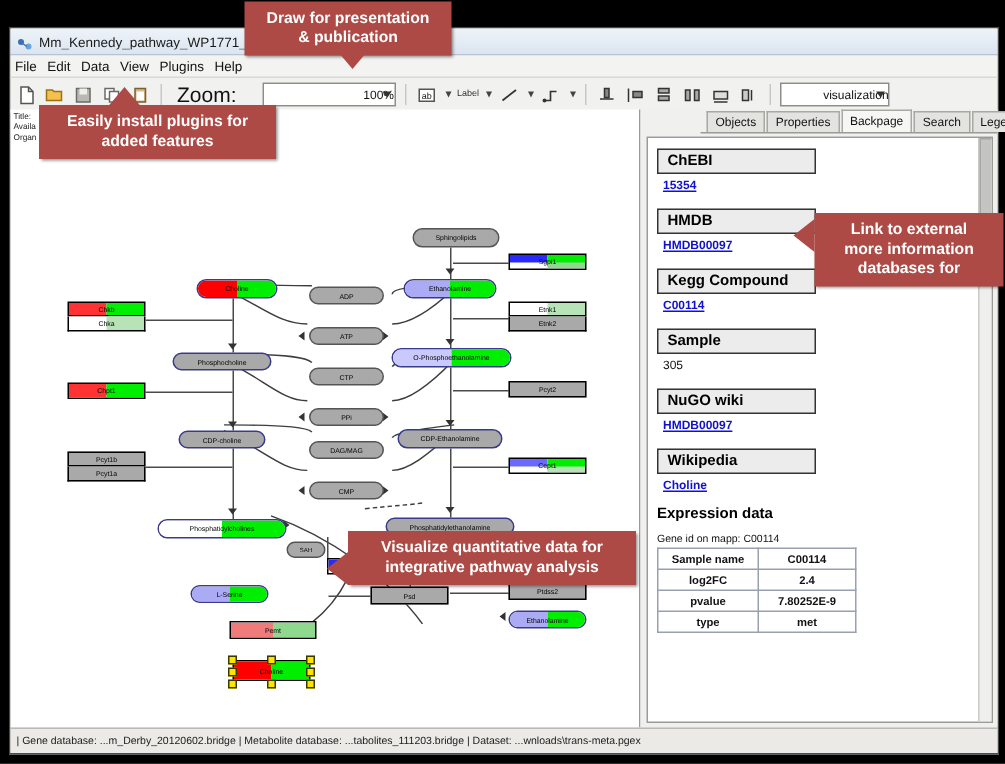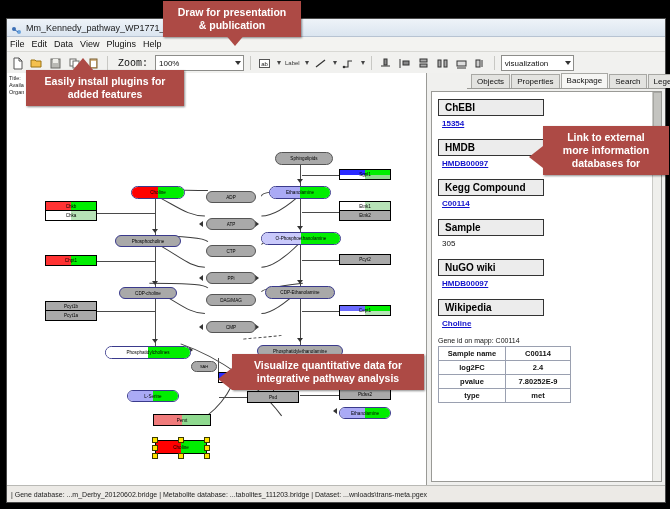--- a/index.html
+++ b/index.html
@@ -15,23 +15,23 @@
   .titlebar .tb-text{font-size:9px;color:#1a1a1a;white-space:nowrap;overflow:hidden;}
 
   .menubar{height:14px;background:#f3f3f1;border-bottom:1px solid #d8d8d4;
            display:flex;align-items:center;padding:0 3px;gap:7px;}
   .menubar span{font-size:9px;color:#111;cursor:default;}
 
   .toolbar{height:22px;background:#f1f1ef;border-bottom:1px solid #cfcfcb;
            display:flex;align-items:center;padding:0 3px;gap:4px;}
   .tb-btn{width:15px;height:15px;display:flex;align-items:center;justify-content:center;}
   .tb-sep{width:1px;height:14px;background:#c8c8c4;margin:0 2px;}
-  .zoomlabel{font-size:10px;color:#111;margin-left:4px;margin-right:3px;font-family:Liberation Mono, monospace;}
+  .zoomlabel{font-size:14px;color:#111;margin-left:4px;margin-right:13px;}
   .combo{height:14px;border:1px solid #8d8d8a;background:#fff;display:flex;align-items:center;
-         font-size:8px;color:#111;padding-left:3px;position:relative;}
+         font-size:8px;color:#111;padding-left:3px;position:relative;justify-content:flex-end;}
   .combo .arrow{position:absolute;right:2px;top:50%;transform:translateY(-50%);
                 border-left:3px solid transparent;border-right:3px solid transparent;border-top:4px solid #333;}
   .combo.zoomc{width:84px;}
   .combo.vis{width:68px;}
   .caret{border-left:2.5px solid transparent;border-right:2.5px solid transparent;border-top:4px solid #444;margin-left:1px;}
 
   
   .bodyrow{position:absolute;top:54px;left:0;right:0;bottom:17px;display:flex;}
   .canvaswrap{position:relative;flex:1;background:#fff;border-right:1px solid #9a9a96;overflow:hidden;}
   .leftmeta{position:absolute;left:2px;top:2px;font-size:5.5px;line-height:7px;color:#222;}
@@ -475,20 +475,21 @@
 
           <div class="dbhead">Sample</div>
           <span class="dbplain">305</span>
 
           <div class="dbhead">NuGO wiki</div>
           <a class="dblink">HMDB00097</a>
 
           <div class="dbhead">Wikipedia</div>
           <a class="dblink">Choline</a>
 
+          <div class="exprtitle">Expression data</div>
           <div class="geneid">Gene id on mapp: C00114</div>
 
           <table class="expr">
             <tbody>
                 <tr>
               <td class="k">Sample name</td>
               <td class="v">C00114</td>
             </tr>
             <tr>
               <td class="k">log2FC</td>
@@ -522,21 +523,21 @@
     <div>&amp; publication</div>
   </div>
   <div class="ptr dn" style="left:224px;top:33px;"></div>
 
   <div class="callout" style="left:26px;top:70px;width:142px;">
     <div>Easily install plugins for</div>
     <div>added features</div>
   </div>
   <div class="ptr up" style="left:72px;top:58px;"></div>
 
-  <div class="callout" style="left:543px;top:126px;width:110px;">
+  <div class="callout" style="left:543px;top:142px;width:110px;">
     <div>Link  to external</div>
     <div>more information</div>
     <div>databases  for</div>
   </div>
   <div class="ptr lf" style="left:529px;top:146px;"></div>
 
   <div class="callout" style="left:232px;top:354px;width:176px;">
     <div>Visualize quantitative data  for</div>
     <div>integrative pathway analysis</div>
   </div>

